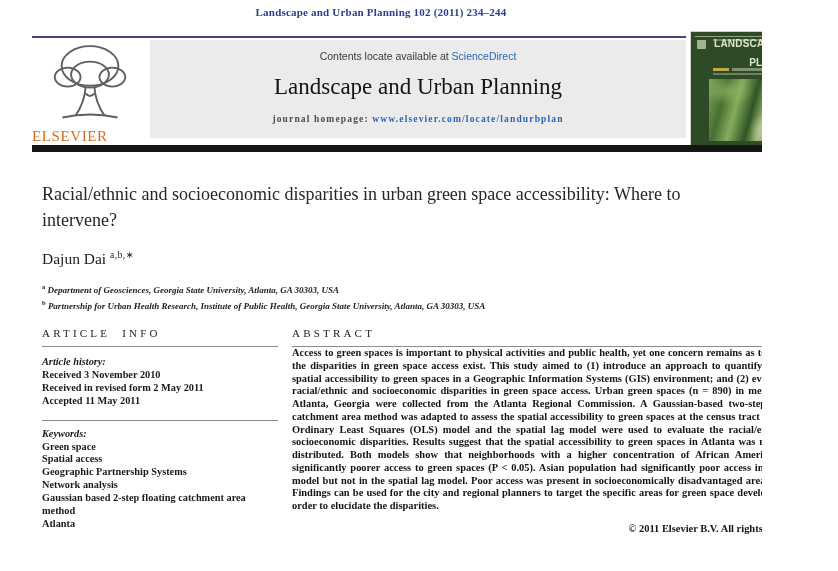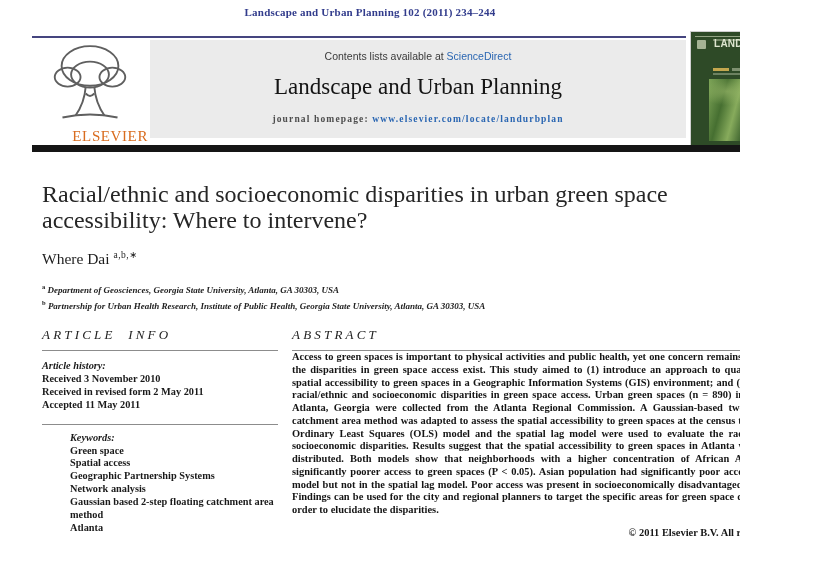--- a/index.html
+++ b/index.html
@@ -1,29 +1,29 @@
 <!DOCTYPE html>
 <html><head>
 <meta charset="utf-8">
 <style>
   html,body { margin:0; padding:0; background:#fff; }
   .page {
     position:relative; width:740px; height:571px; background:#ffffff;
-    font-family:"Liberation Serif", serif; overflow:hidden; color:#1a1a1a;
+    font-family:"Liberation Serif", serif; overflow:hidden; color:#1a1a1a;padding-left:22px;
   }
 
   
   .citation {
     position:absolute; top:6px; left:0; right:0; text-align:center;
     font-size:11px; font-weight:600; color:#323c8c; letter-spacing:0.2px;
   }
 
   
   .head-line { position:absolute; left:32px; top:36px; width:654px; height:2px; background:#45457f; }
-  .logo-area { position:absolute; left:32px; top:40px; width:116px; height:106px; text-align:right; }
+  .logo-area { position:absolute; left:32px; top:40px; width:116px; height:106px; text-align:left; }
   .logo-area svg { display:block; margin:0 auto; }
   .elsevier-text {
     font-size:15px; color:#d96c1f; letter-spacing:0.6px; line-height:15px; margin-top:1px;
     font-family:"Liberation Serif", serif;
   }
 
   .banner {
     position:absolute; left:150px; top:40px; width:536px; height:98px;
     background:#ebebeb; text-align:center;
   }
@@ -58,40 +58,40 @@
       radial-gradient(ellipse 26% 45% at 63% 85%, rgba(214,219,186,0.85), rgba(214,219,186,0) 70%),
       radial-gradient(ellipse 40% 30% at 20% 20%, rgba(160,190,110,0.6), rgba(160,190,110,0) 75%),
       linear-gradient(105deg, #7da457 0%, #466f31 18%, #87ab5c 32%, #2f5526 48%, #93b267 60%, #3c6a2e 75%, #719a4b 88%, #2f5022 100%);
   }
 
   .black-bar { position:absolute; left:32px; top:145px; width:776px; height:7px; background:#151515; }
 
   
   .title {
     position:absolute; left:42px; top:181px; width:710px;
-    font-size:24px; line-height:26px; color:#262626; font-weight:500;
+    font-size:18px; line-height:26px; color:#262626; font-weight:500;
   }
   .author { position:absolute; left:42px; top:249px; font-size:15.5px; color:#1d1d1d; }
   .author sup { font-size:9.5px; letter-spacing:0.5px; }
   .affils {
     position:absolute; left:42px; top:281px; font-size:9px; font-style:italic;
     font-weight:600; color:#222; line-height:11.5px;
   }
   .affils sup { font-size:6.5px; font-style:normal; }
 
   
   .columns { position:absolute; left:42px; top:327px; width:764px; display:flex; }
   .col-left { width:236px; margin-right:14px; flex:none; }
   .col-right { flex:1; }
-  .sec-heading { font-size:13px; letter-spacing:3.2px; word-spacing:6px; color:#222; font-weight:500;font-style:italic; }
+  .sec-heading { font-size:11px; letter-spacing:3.2px; word-spacing:6px; color:#222; font-weight:500; }
   .rule { height:1px; background:#8c8c8c; margin-top:7px; }
   .info-content { margin-top:9px; font-size:10.3px; line-height:12.9px; font-weight:600; color:#1a1a1a; }
   .ital-label { font-style:italic; }
   .kw-rule { margin-top:12px; }
-  .kw-block { margin-top:7px;margin-left:28px; }
+  .kw-block { margin-top:7px; }
   .abstract-text {
     font-size:10.45px; line-height:12.75px; font-weight:600;
     color:#151515; text-align:justify;
   }
   .copyright { margin-top:10px; font-size:10.45px; font-weight:700; color:#151515; text-align:right; }
 </style>
 </head>
 <body>
 
 <div class="page">
@@ -113,21 +113,21 @@
           <path d="M45,62 C49,66 51,66 55,62"></path>
           <path d="M18,90 Q50,83 82,90"></path>
         </g>
       </svg>
     </span>
     <div class="elsevier-text">ELSEVIER</div>
   </div>
 
   <div class="banner">
     <div class="contents-line">
-      <span>Contents lists available at </span><a href="#" class="sd-link">ScienceDirect</a>
+      <span>Contents locate available at </span><a href="#" class="sd-link">ScienceDirect</a>
     </div>
     <div class="banner-title">Landscape and Urban Planning</div>
     <div class="homepage-line">
       <span>journal homepage: </span><a href="#" class="homepage-url">www.elsevier.com/locate/landurbplan</a>
     </div>
   </div>
 
   <div class="cover">
     <div class="cover-topline"></div>
     <div class="cover-topbar"></div>
@@ -140,21 +140,21 @@
     <div class="cover-subbar2"></div>
     <div class="cover-subbar3"></div>
     <div class="cover-photo"></div>
   </div>
 
   <div class="black-bar"></div>
 
   <h1 class="title" style="margin:0; font-weight:normal;">Racial/ethnic and socioeconomic disparities in urban green space accessibility: Where to intervene?</h1>
 
   <div class="author">
-    <span>Where Dai</span>&nbsp;<sup>a,b,∗</sup>
+    <span>Dajun Dai</span>&nbsp;<sup>a,b,∗</sup>
   </div>
 
   <div class="affils">
     <div>
       <sup>a</sup>
       <span>Department of Geosciences, Georgia State University, Atlanta, GA 30303, USA</span>
     </div>
     <div>
       <sup>b</sup>
       <span>Partnership for Urban Health Research, Institute of Public Health, Georgia State University, Atlanta, GA 30303, USA</span>

